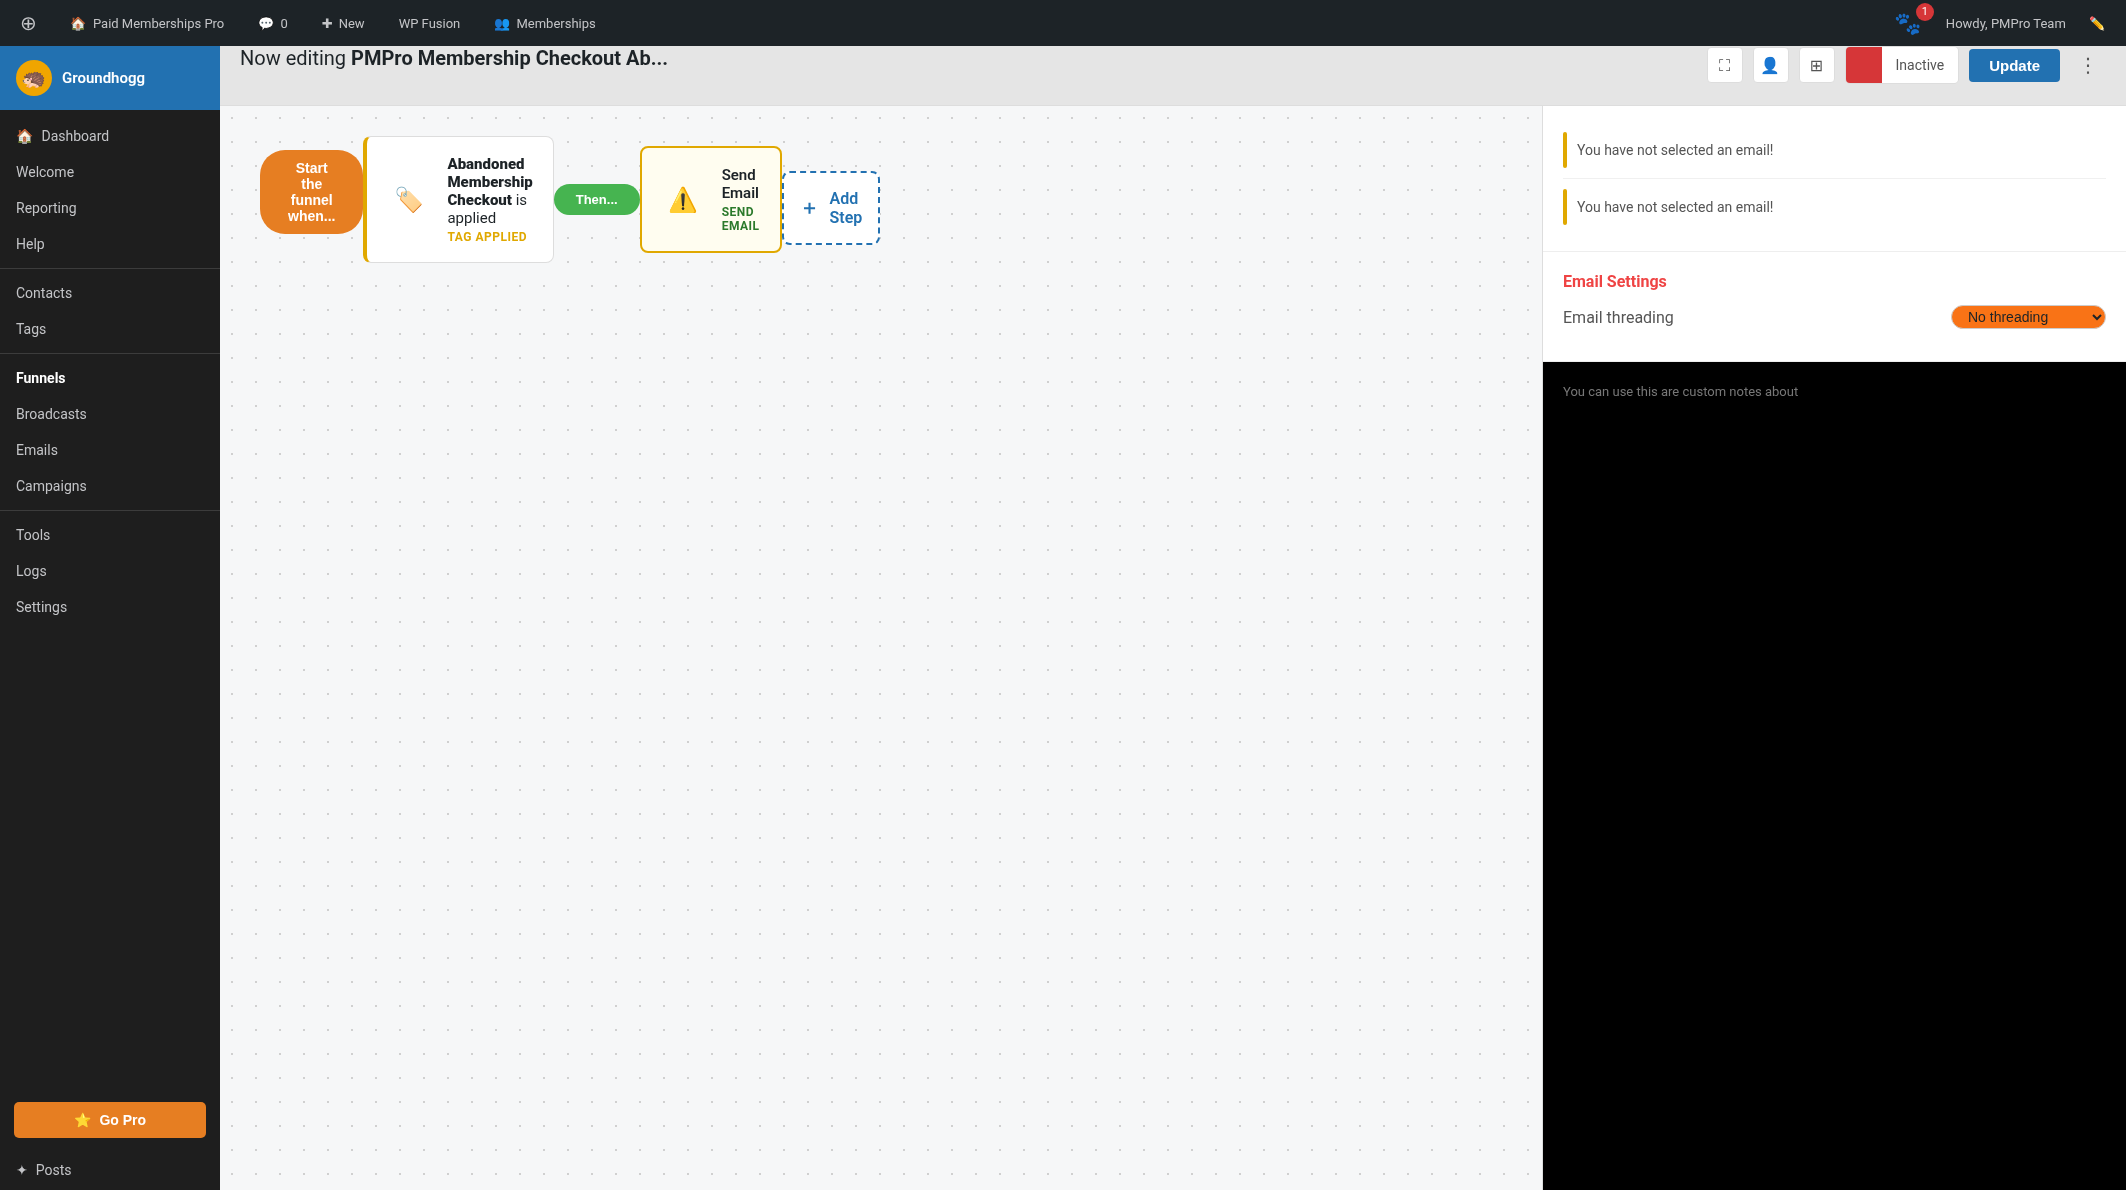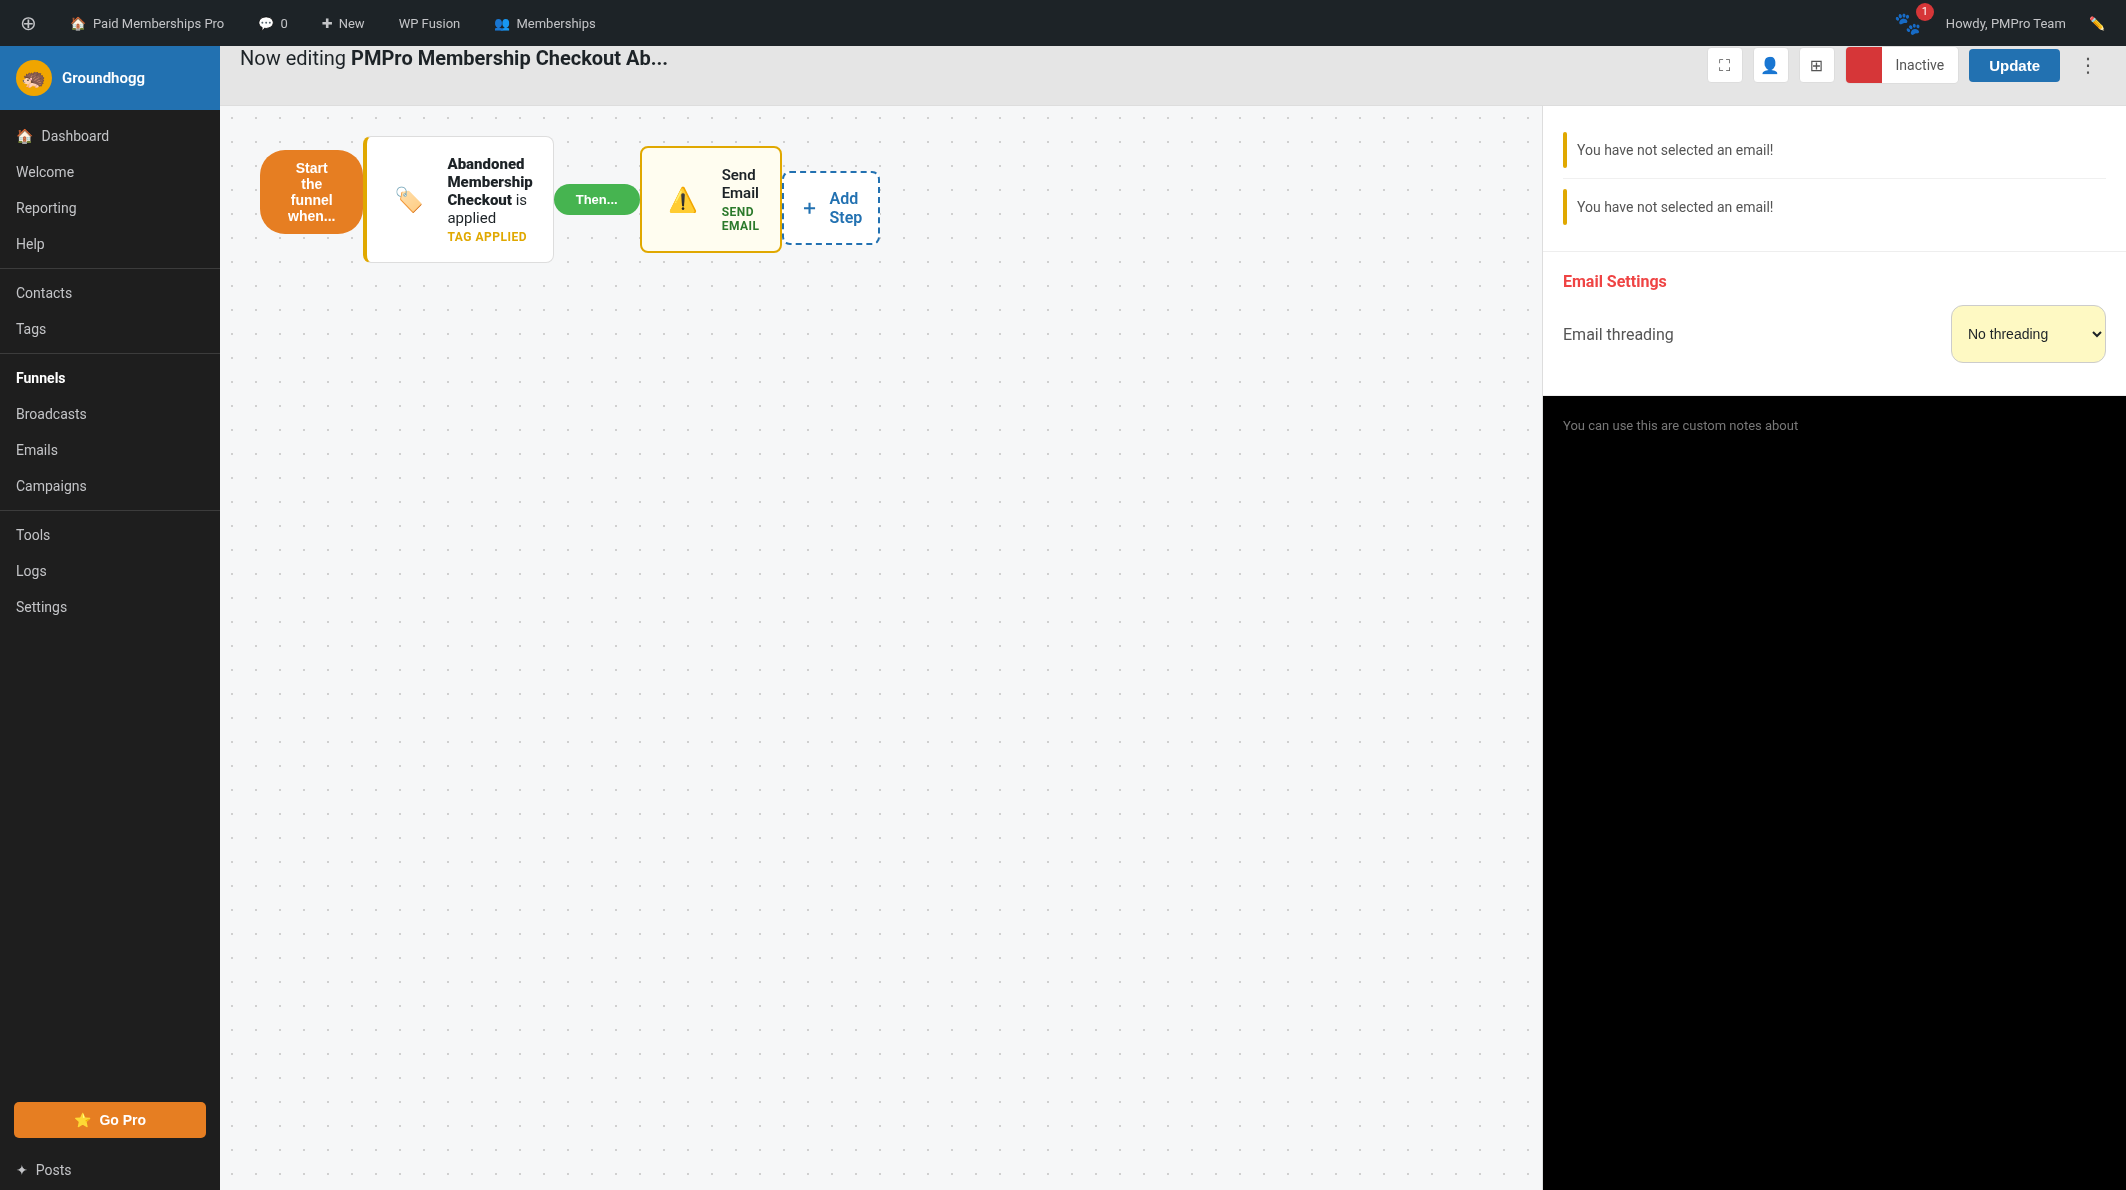--- a/index.html
+++ b/index.html
@@ -382,24 +382,24 @@
       justify-content: space-between;
       margin-bottom: 12px;
     }
     .settings-label {
       font-size: 16px;
       color: #555;
     }
     .threading-select {
       border: 1px solid #ccc;
       border-radius: 12px;
-      padding: 19px 12px;
+      padding: 2px 12px;
       font-size: 14px;
       color: #1d2327;
-      background: #fef9c3;
+      background: #f97316;
       cursor: pointer;
       min-width: 150px;
     }
 
     .notes-panel {
       padding: 20px;
       background: #000000;
       flex: 1;
       overflow: auto;
     }

